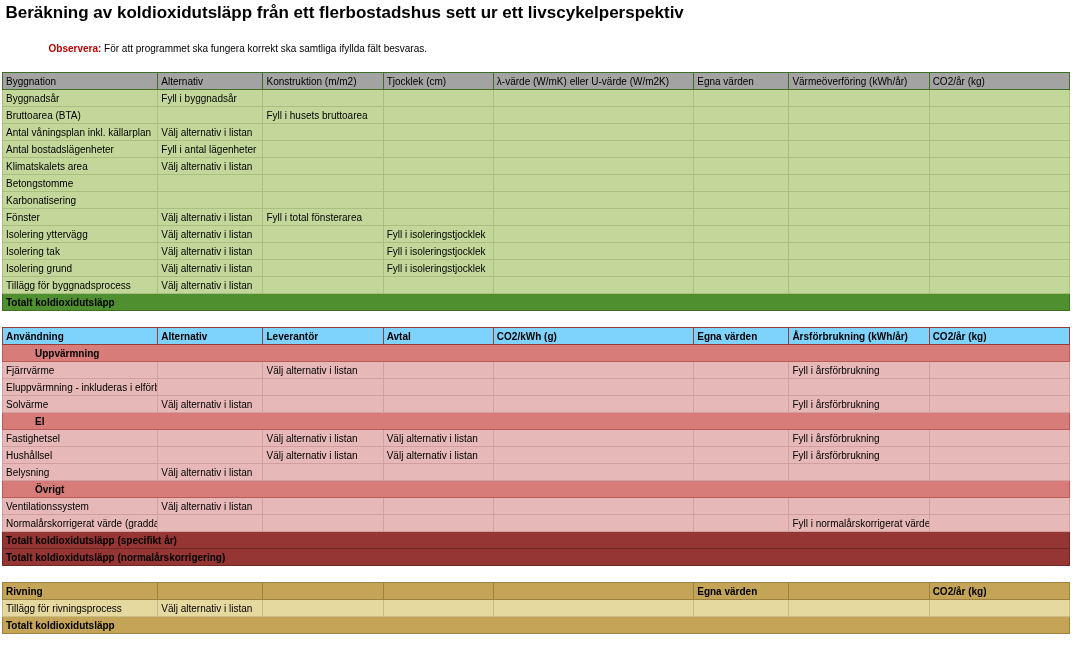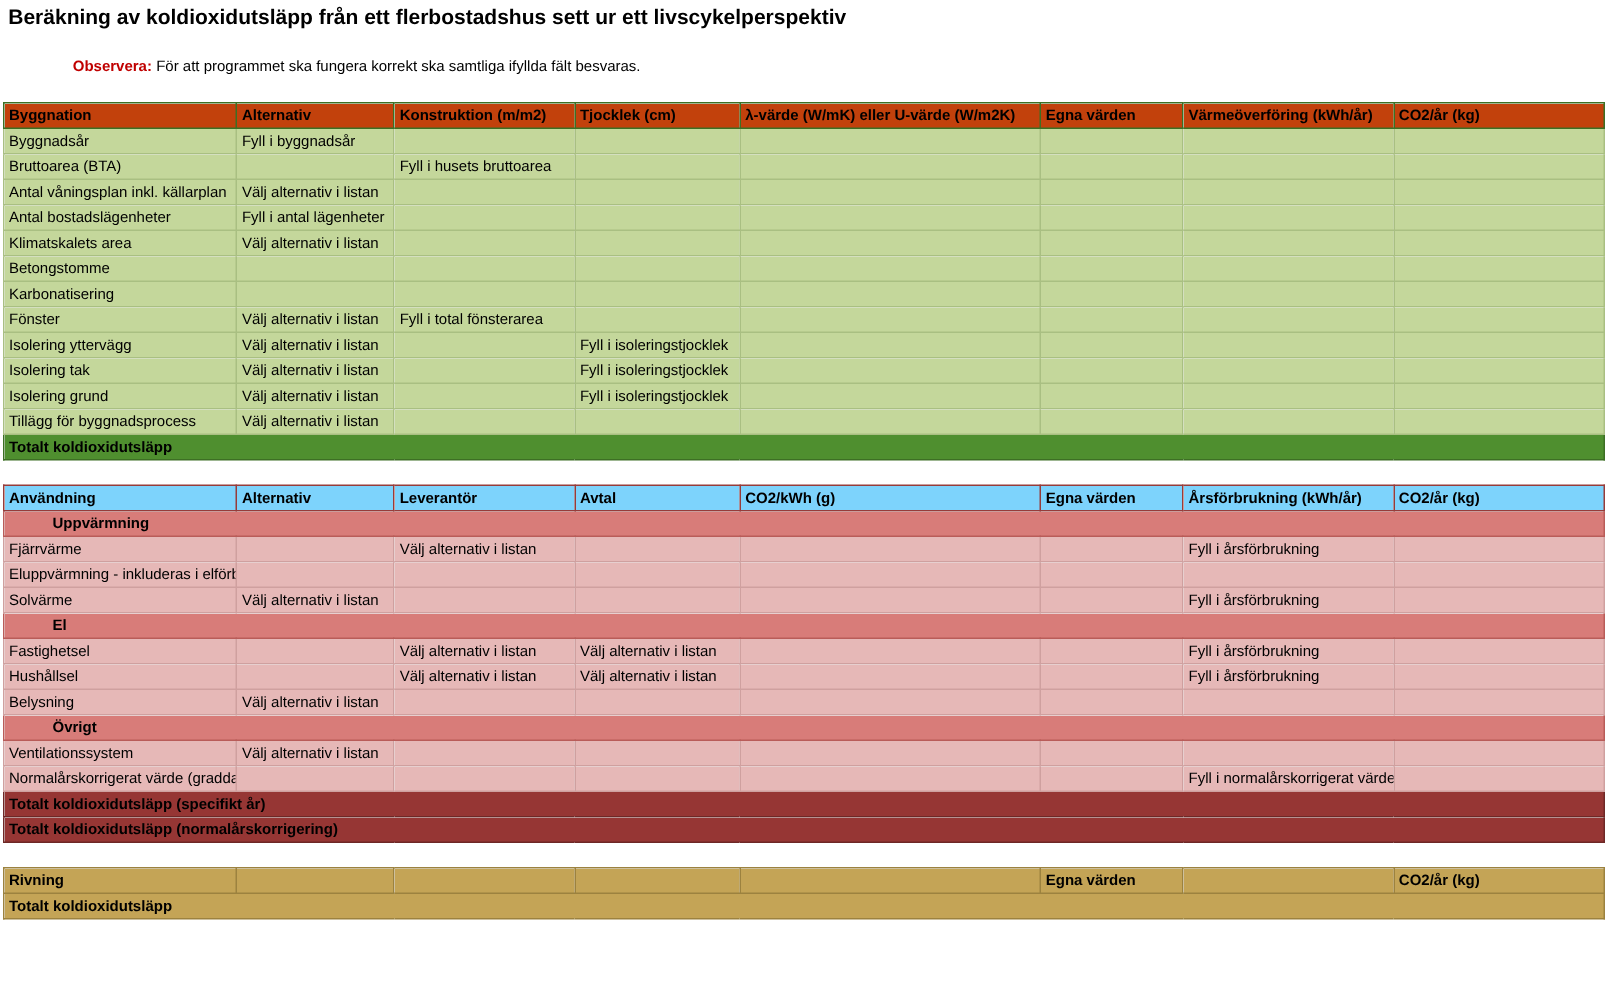--- a/index.html
+++ b/index.html
@@ -1,22 +1,22 @@
 <!DOCTYPE html>
 <html><head>
 <meta charset="utf-8">
 <style>
   body { font-family: Arial, sans-serif; font-size: 10px; margin: 2px; background: #fff; color: #000; }
   table { border-collapse: collapse; width: 1068px; table-layout: fixed; }
   td { border: 1px solid #999; padding: 1px 3px; height: 14px; overflow: hidden; white-space: nowrap; }
-  .title { font-size: 14px; font-weight: bold; border: none; }
+  .title { font-size: 17px; font-weight: bold; border: none; }
   .blank td { border: none; }
   .note { border: none; }
   .note-label { color: #c00000; font-weight: bold; margin-left: 43px; }
-  .g-hdr td { background: #c2410c; color: #000; font-weight: bold; border-color:#3d6f24;}
+  .g-hdr td { background: #a3a3a3; color: #000; font-weight: normal; border-color:#3d6f24;}
   .g-row td { background: #c4d79b; border-color:#a9bf82;}
   .g-total td { background: #4f8f2f; font-weight: bold; border-color:#3d6f24;}
   .r-hdr td { background: #7dd3fc; color: #000; font-weight: bold; border-color:#963c3a;}
   .r-sub td { background: #d87c79; color:#000; font-weight: bold; border-color:#b95c59;padding-left:32px;}
   .r-row td { background: #e6b8b7; border-color:#cfa09f;}
   .r-total td { background: #963634; color:#000; font-weight: bold; border-color:#6e2826;margin-left:28px;}
   .t-hdr td { background: #c4a456; color:#000; font-weight: bold; border-color:#9c823f;}
   .t-row td { background: #e6d9a0; border-color:#c9bc85;}
   .t-total td { background: #c4a456; font-weight: bold; border-color:#9c823f;}
   col.c1{width:155px;} col.c2{width:105px;} col.c3{width:120px;} col.c4{width:110px;}
@@ -296,20 +296,30 @@
       <tr class="t-hdr">
         <td>Rivning</td>
         <td></td>
         <td></td>
         <td></td>
         <td></td>
         <td>Egna värden</td>
         <td></td>
         <td>CO2/år (kg)</td>
       </tr>
+      <tr class="t-row">
+        <td>Tillägg för rivningsprocess</td>
+        <td>Välj alternativ i listan</td>
+        <td></td>
+        <td></td>
+        <td></td>
+        <td></td>
+        <td></td>
+        <td></td>
+      </tr>
       <tr class="t-total">
         <td colspan="8">Totalt koldioxidutsläpp</td>
       </tr>
       <tr class="blank">
         <td colspan="8"></td>
       </tr>
     </tbody>
 </table>
 
 </body></html>

